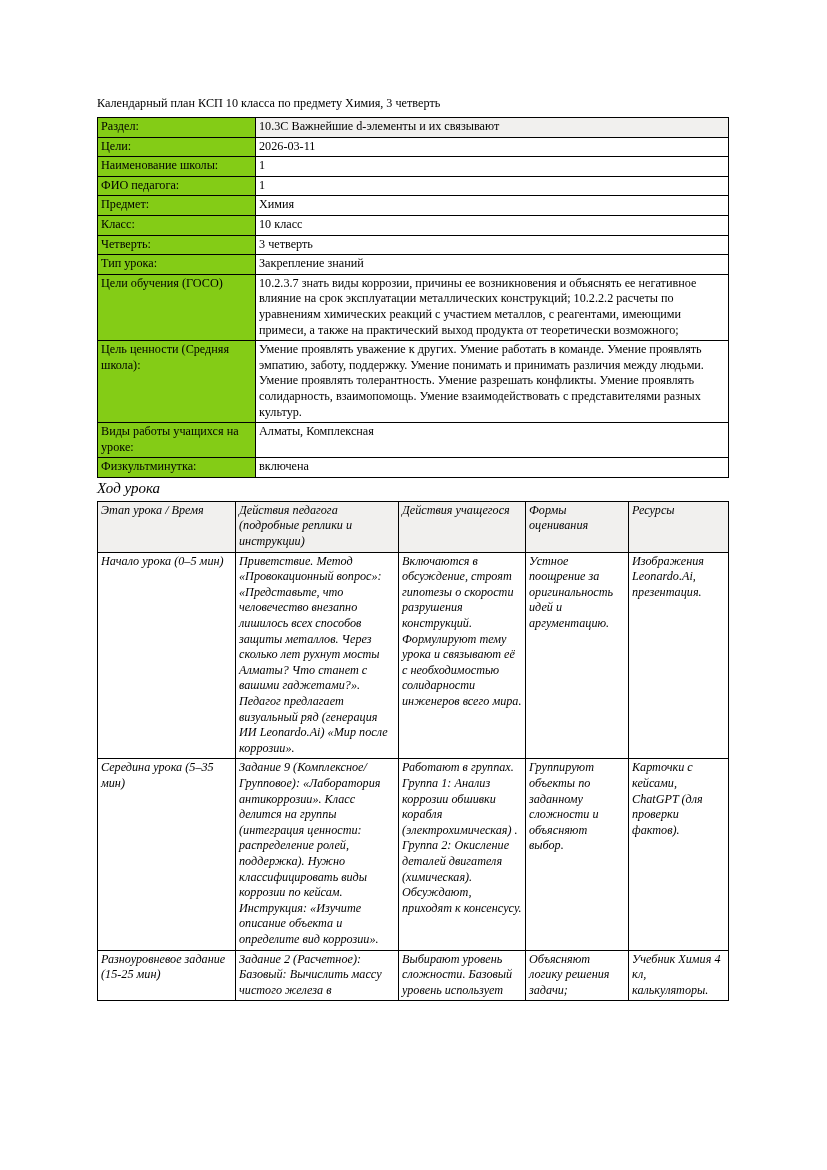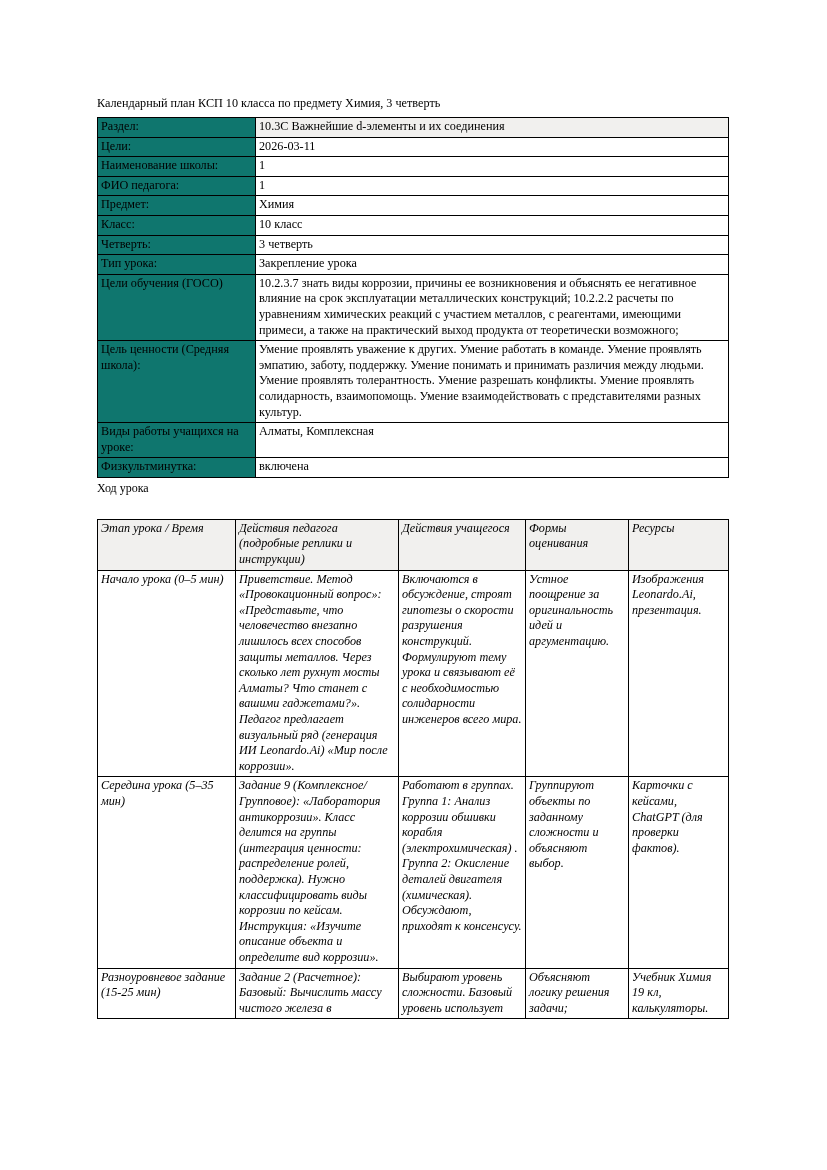--- a/index.html
+++ b/index.html
@@ -25,44 +25,45 @@
   }
 
   .doc-title {
     font-size: 12.2px;
     line-height: 15px;
     margin: 0 0 6px 0;
     white-space: nowrap;
   }
 
   .section-caption {
-    font-size: 12px;
+    font-size: 15px;
     line-height: 15px;
-    margin: 3px 0 23px 0;
+    margin: 3px 0 5px 0;
+    font-style: italic;
   }
 
   table.info, table.flow {
     border-collapse: collapse;
     width: 631px;
     table-layout: fixed;
     font-size: 12.2px;
   }
 
   table.info td, table.flow td, table.flow th {
     border: 1px solid #000000;
     vertical-align: top;
     padding: 1px 3px 2px 3px;
     line-height: 15.6px;
     font-weight: normal;
     text-align: left;
   }
 
   table.info td.label {
     width: 158px;
-    background: #0f766e;
+    background: #84cc16;
   }
   table.info td.value {
     background: #ffffff;
   }
   table.info tr.shaded td.value {
     background: #f1f0ee;
   }
 
   table.flow th {
     background: #f1f0ee;
@@ -89,21 +90,21 @@
   <p class="doc-title">Календарный план КСП 10 класса по предмету Химия, 3 четверть</p>
 
   <table class="info">
     <colgroup>
         <col style="width:158px">
         <col style="width:473px">
       </colgroup>
     <tbody>
         <tr class="shaded">
           <td class="label">Раздел:</td>
-          <td class="value">10.3C Важнейшие d-элементы и их соединения</td>
+          <td class="value">10.3C Важнейшие d-элементы и их связывают</td>
         </tr>
         <tr>
           <td class="label">Цели:</td>
           <td class="value">2026-03-11</td>
         </tr>
         <tr>
           <td class="label">Наименование школы:</td>
           <td class="value">1</td>
         </tr>
         <tr>
@@ -117,21 +118,21 @@
         <tr>
           <td class="label">Класс:</td>
           <td class="value">10 класс</td>
         </tr>
         <tr>
           <td class="label">Четверть:</td>
           <td class="value">3 четверть</td>
         </tr>
         <tr>
           <td class="label">Тип урока:</td>
-          <td class="value">Закрепление урока</td>
+          <td class="value">Закрепление знаний</td>
         </tr>
         <tr>
           <td class="label">Цели обучения (ГОСО)</td>
           <td class="value">10.2.3.7 знать виды коррозии, причины ее возникновения и объяснять ее негативное влияние на срок эксплуатации металлических конструкций; 10.2.2.2 расчеты по уравнениям химических реакций с участием металлов, с реагентами, имеющими примеси, а также на практический выход продукта от теоретически возможного;</td>
         </tr>
         <tr>
           <td class="label">Цель ценности (Средняя школа):</td>
           <td class="value">Умение проявлять уважение к других. Умение работать в команде. Умение проявлять эмпатию, заботу, поддержку. Умение понимать и принимать различия между людьми. Умение проявлять толерантность. Умение разрешать конфликты. Умение проявлять солидарность, взаимопомощь. Умение взаимодействовать с представителями разных культур.</td>
         </tr>
         <tr>
@@ -178,19 +179,19 @@
             <td class="c1">Задание 9 (Комплексное/Групповое): «Лаборатория антикоррозии». Класс делится на группы (интеграция ценности: распределение ролей, поддержка). Нужно классифицировать виды коррозии по кейсам. Инструкция: «Изучите описание объекта и определите вид коррозии».</td>
             <td class="c2">Работают в группах. Группа 1: Анализ коррозии обшивки корабля (электрохимическая) . Группа 2: Окисление деталей двигателя (химическая). Обсуждают, приходят к консенсусу.</td>
             <td class="c3">Группируют объекты по заданному сложности и объясняют выбор.</td>
             <td class="c4">Карточки с кейсами, ChatGPT (для проверки фактов).</td>
           </tr>
           <tr>
             <td class="c0">Разноуровневое задание (15-25 мин)</td>
             <td class="c1">Задание 2 (Расчетное): Базовый: Вычислить массу чистого железа в</td>
             <td class="c2">Выбирают уровень сложности. Базовый уровень использует</td>
             <td class="c3">Объясняют логику решения задачи;</td>
-            <td class="c4">Учебник Химия 19 кл, калькуляторы.</td>
+            <td class="c4">Учебник Химия 4 кл, калькуляторы.</td>
           </tr>
         </tbody>
     </table>
   </div>
 
 </div>
 
 </body></html>

